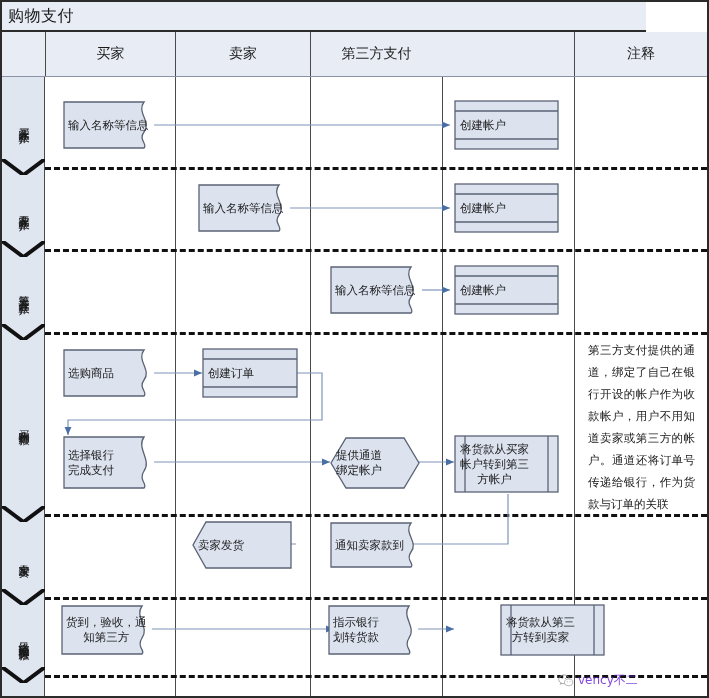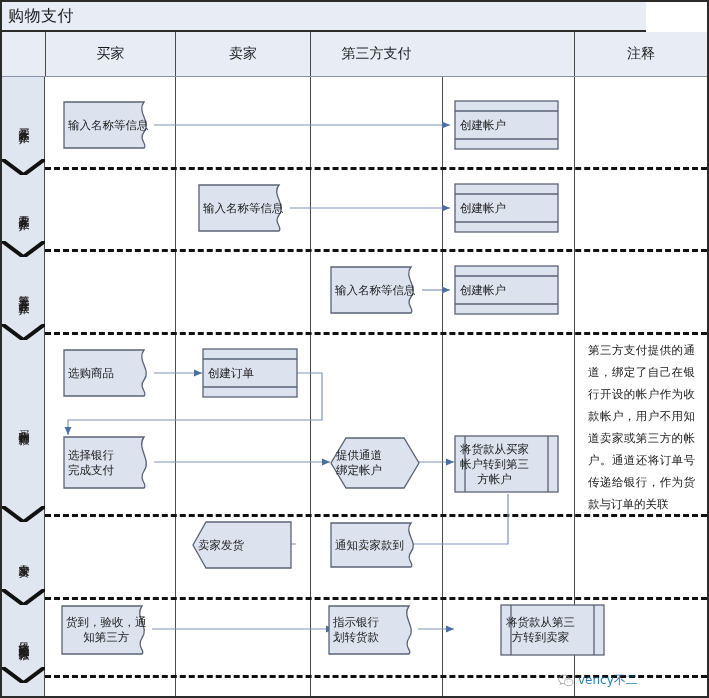--- a/index.html
+++ b/index.html
@@ -99,21 +99,21 @@
     font-size:11.5px;line-height:22px;color:#1a1a1a;
     text-align:justify;
     padding:0 12px;
     box-sizing:border-box;
   }
 
   
   .watermark{
     position:absolute;
     display:flex;align-items:center;gap:4px;
-    color:#0369a1;font-size:12px;
+    color:#6d28d9;font-size:12px;
     opacity:.85;
   }
   .wm-logo{width:16px;height:16px;display:block;}
 </style>
 </head>
 <body>
 
 <div id="root">
 
   <div class="title-bar">

